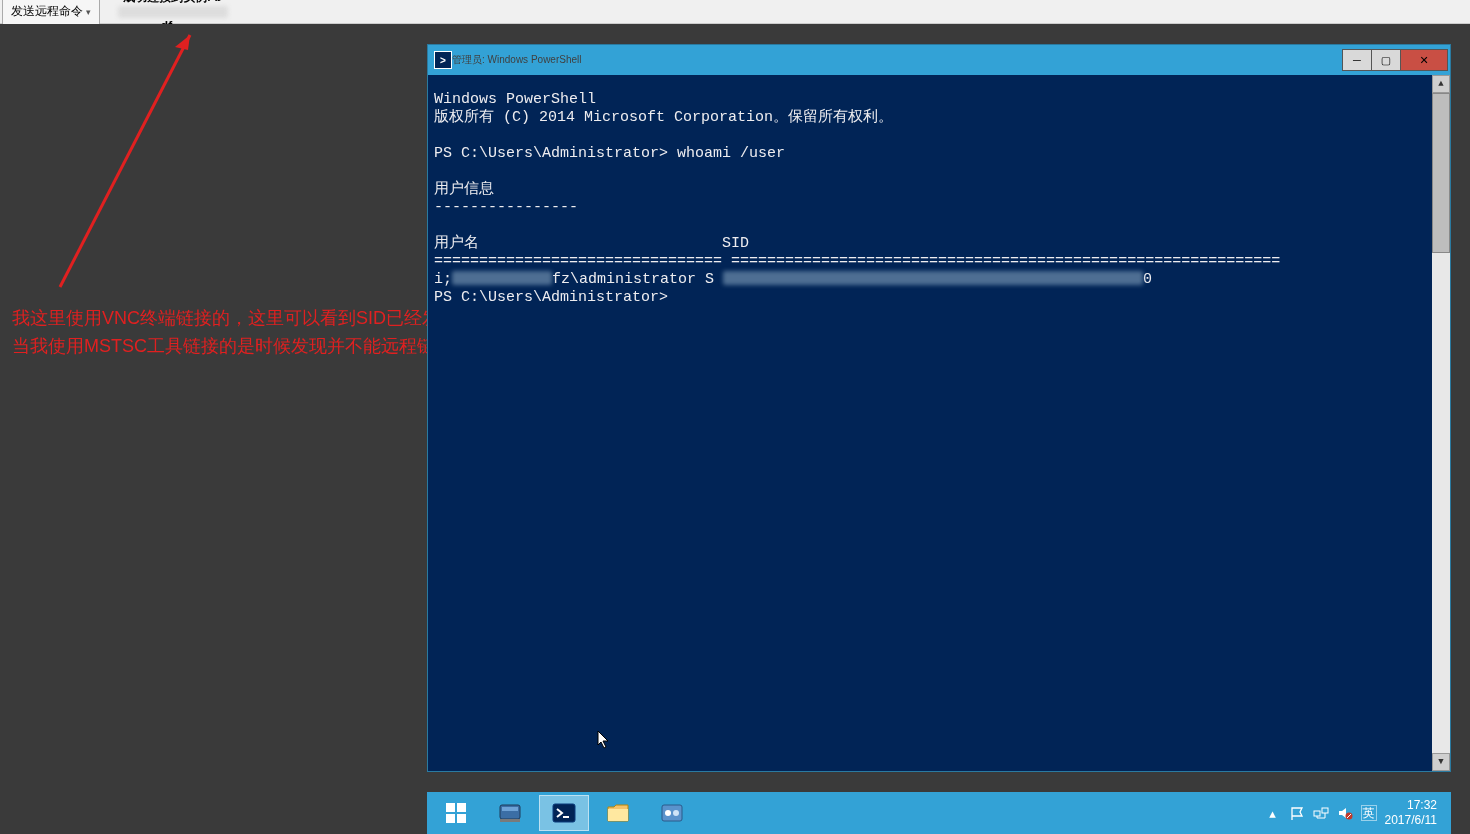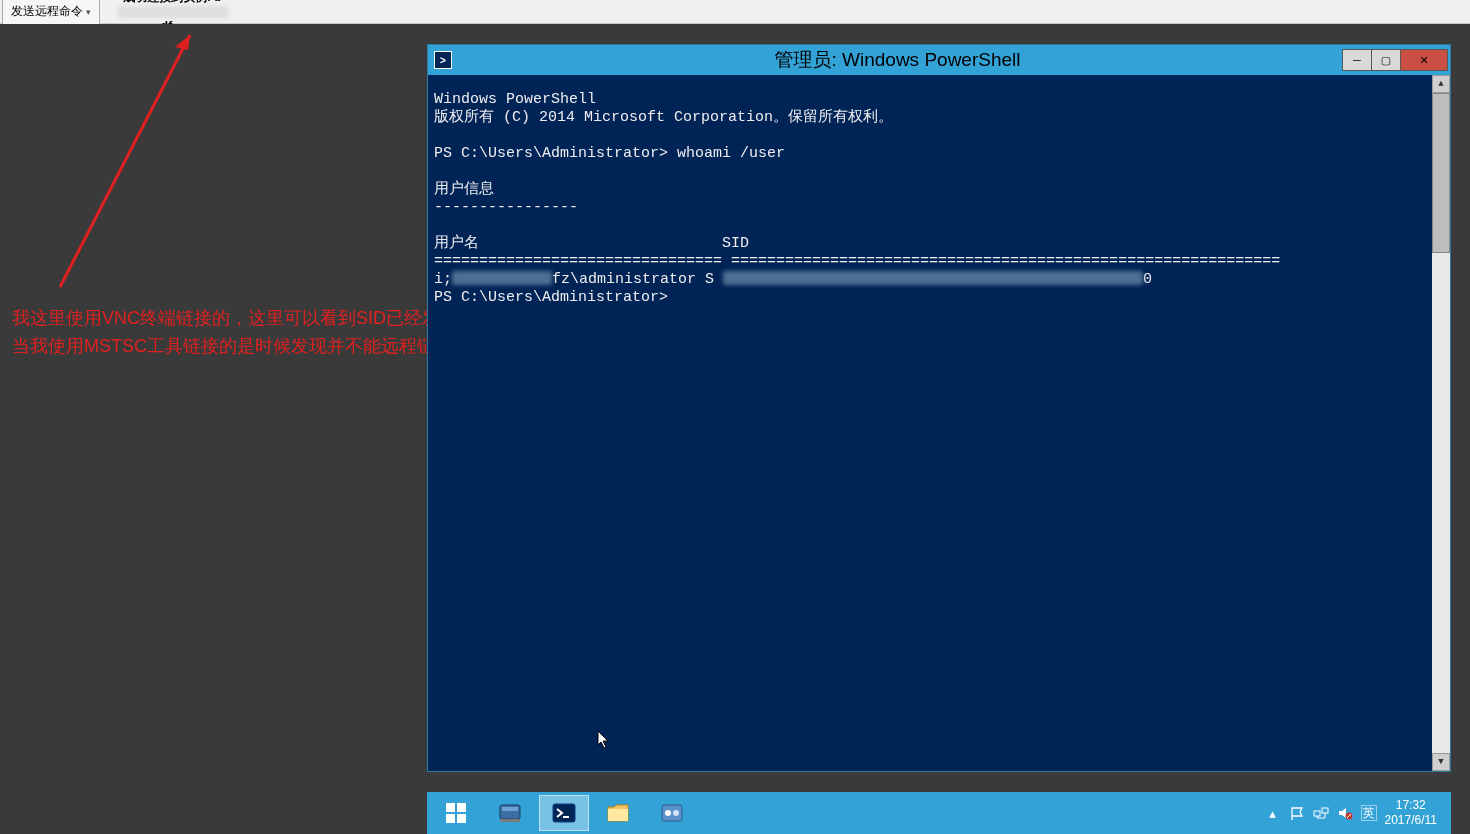--- a/index.html
+++ b/index.html
@@ -105,23 +105,23 @@
     }
     .ps-icon-tb {
       width: 18px; height: 18px; margin-left: 6px;
       background: #012456;
       border: 1px solid #fff;
       display: flex; align-items: center; justify-content: center;
       color: #fff; font-size: 10px; font-weight: bold;
     }
     .ps-title {
       flex: 1;
-      text-align: center;
-      color: #000000;
-      font-size: 19px;
+      text-align: left;
+      color: #404040;
+      font-size: 10px;
     }
     .ps-win-buttons { display: flex; height: 22px; margin-right: 2px; }
     .ps-win-btn {
       width: 30px;
       border: 1px solid #555;
       background: #d9d9d9;
       display: flex; align-items: center; justify-content: center;
       font-size: 11px;
       margin-left: -1px;
       cursor: pointer;
@@ -188,21 +188,21 @@
     .start-btn svg rect { fill: #fff; }
     .tb-right {
       margin-left: auto;
       display: flex;
       align-items: center;
       color: #fff;
       font-size: 12px;
       gap: 8px;
       padding-right: 10px;
     }
-    .tb-time { text-align: center; line-height: 15px; }
+    .tb-time { text-align: right; line-height: 15px; }
     .tray-icon { width: 16px; height: 16px; display: flex; align-items: center; justify-content: center; color: #fff; font-size: 13px; }
     .cursor-img {
       position: absolute;
       left: 597px; top: 706px;
       width: 14px; height: 20px;
       pointer-events: none;
     }
   </style>
 </head>
 <body>

